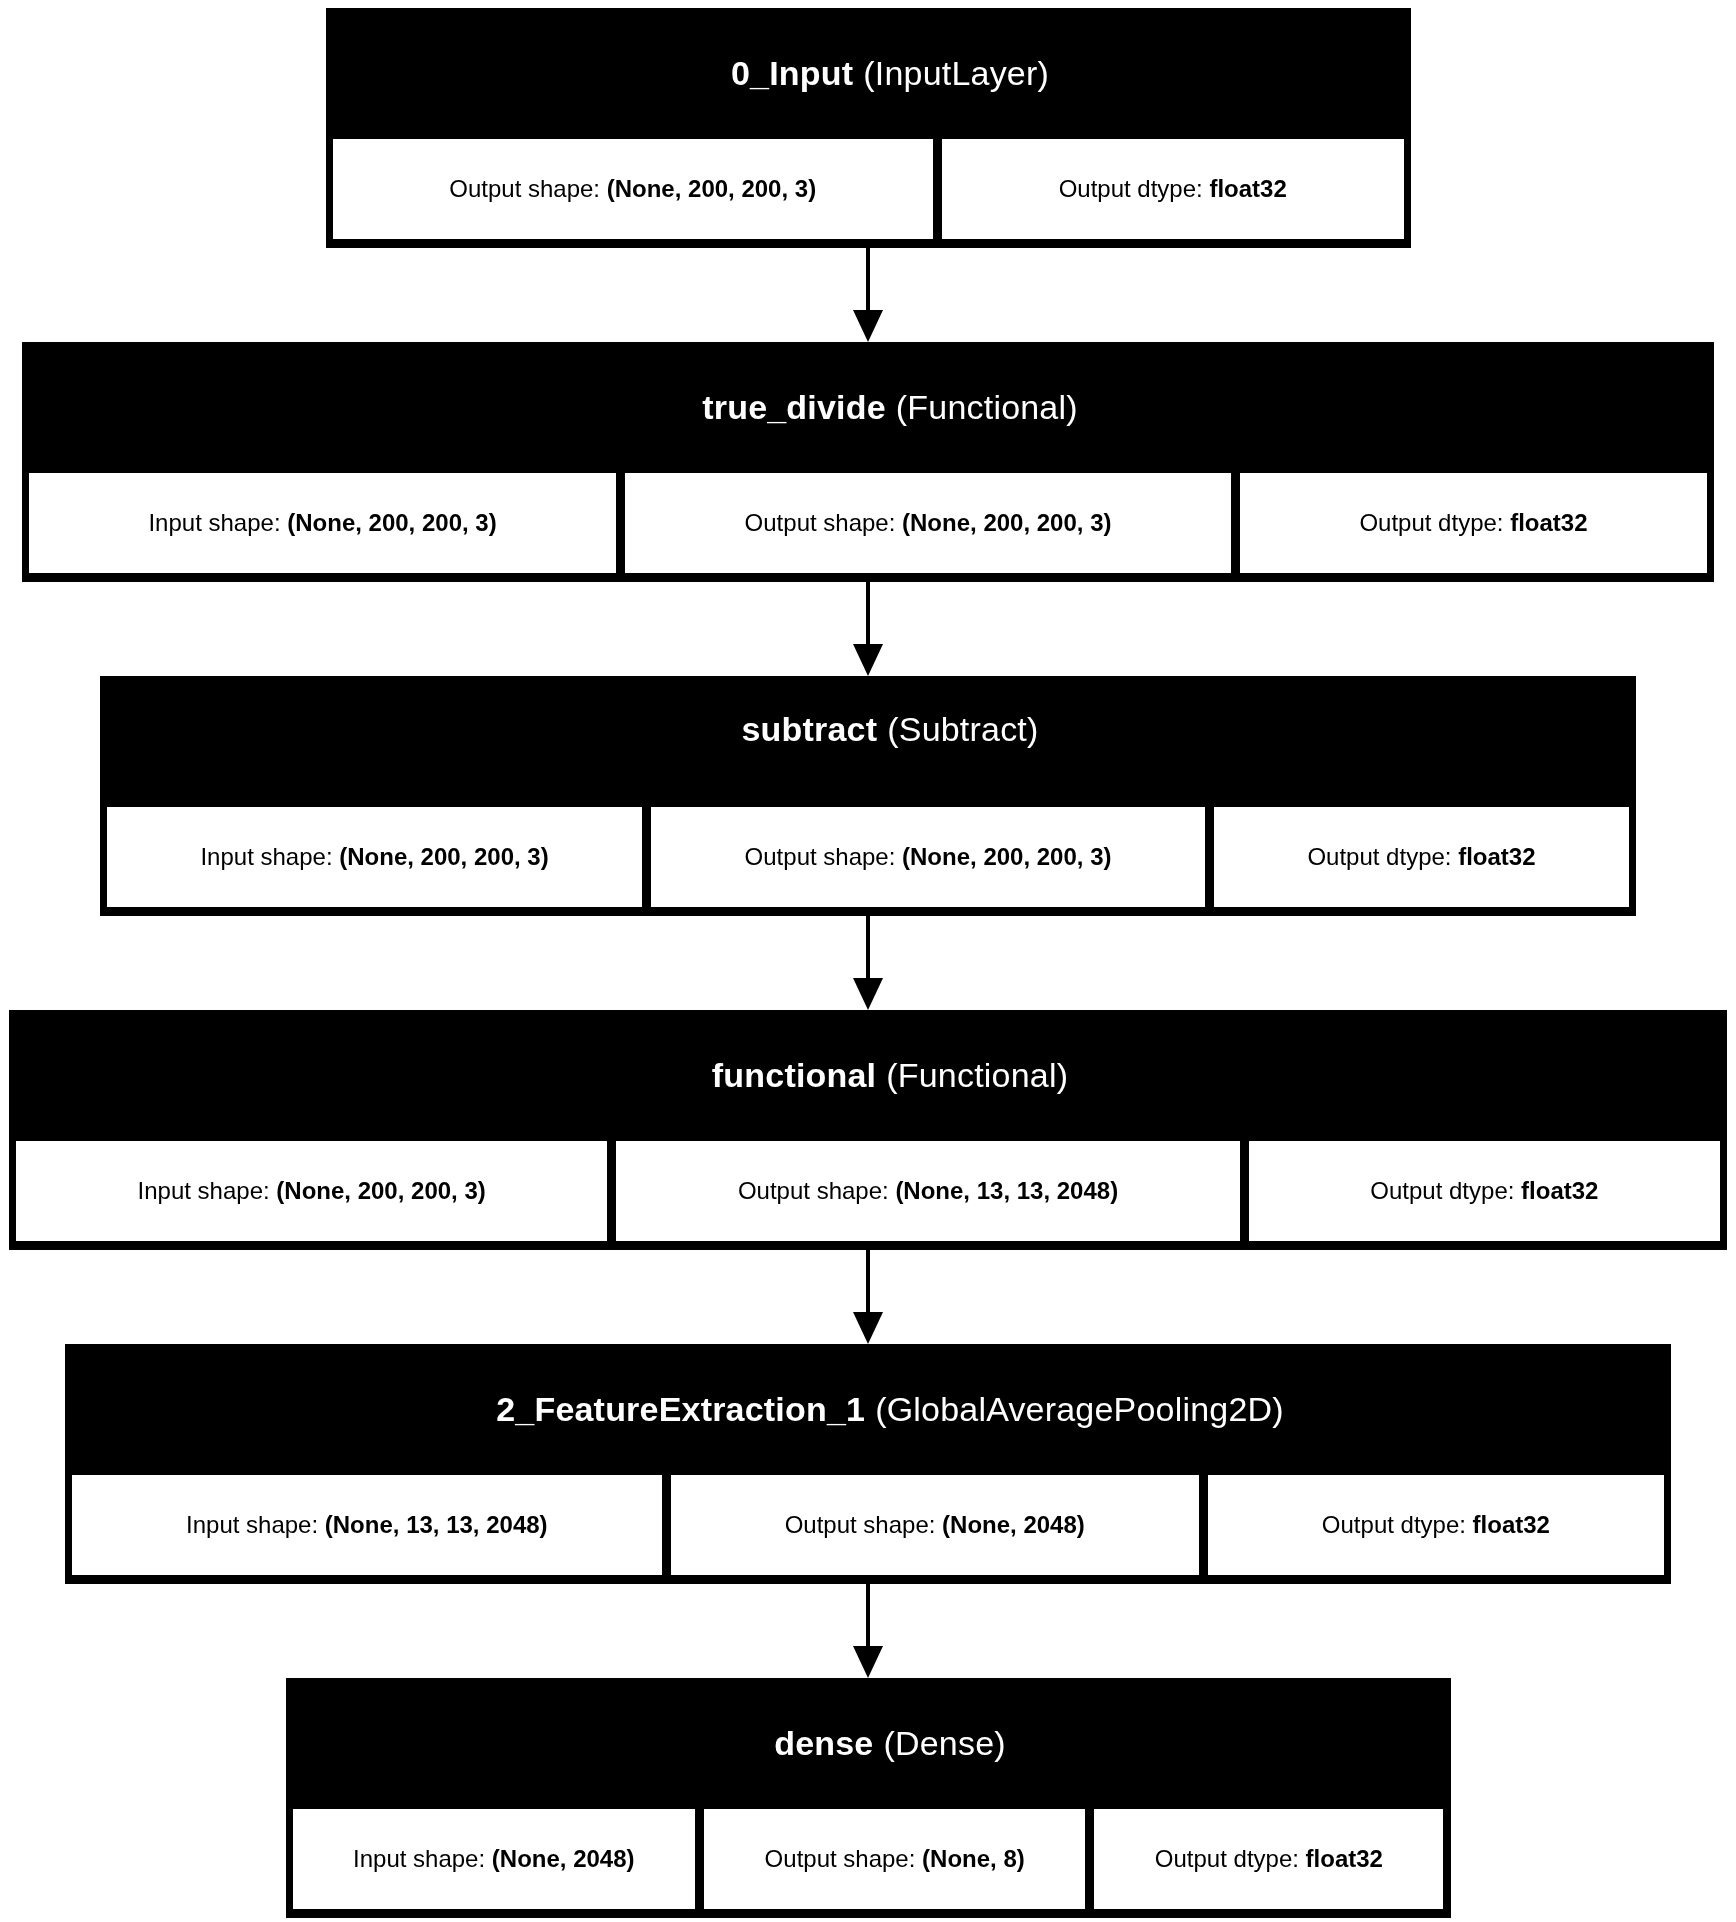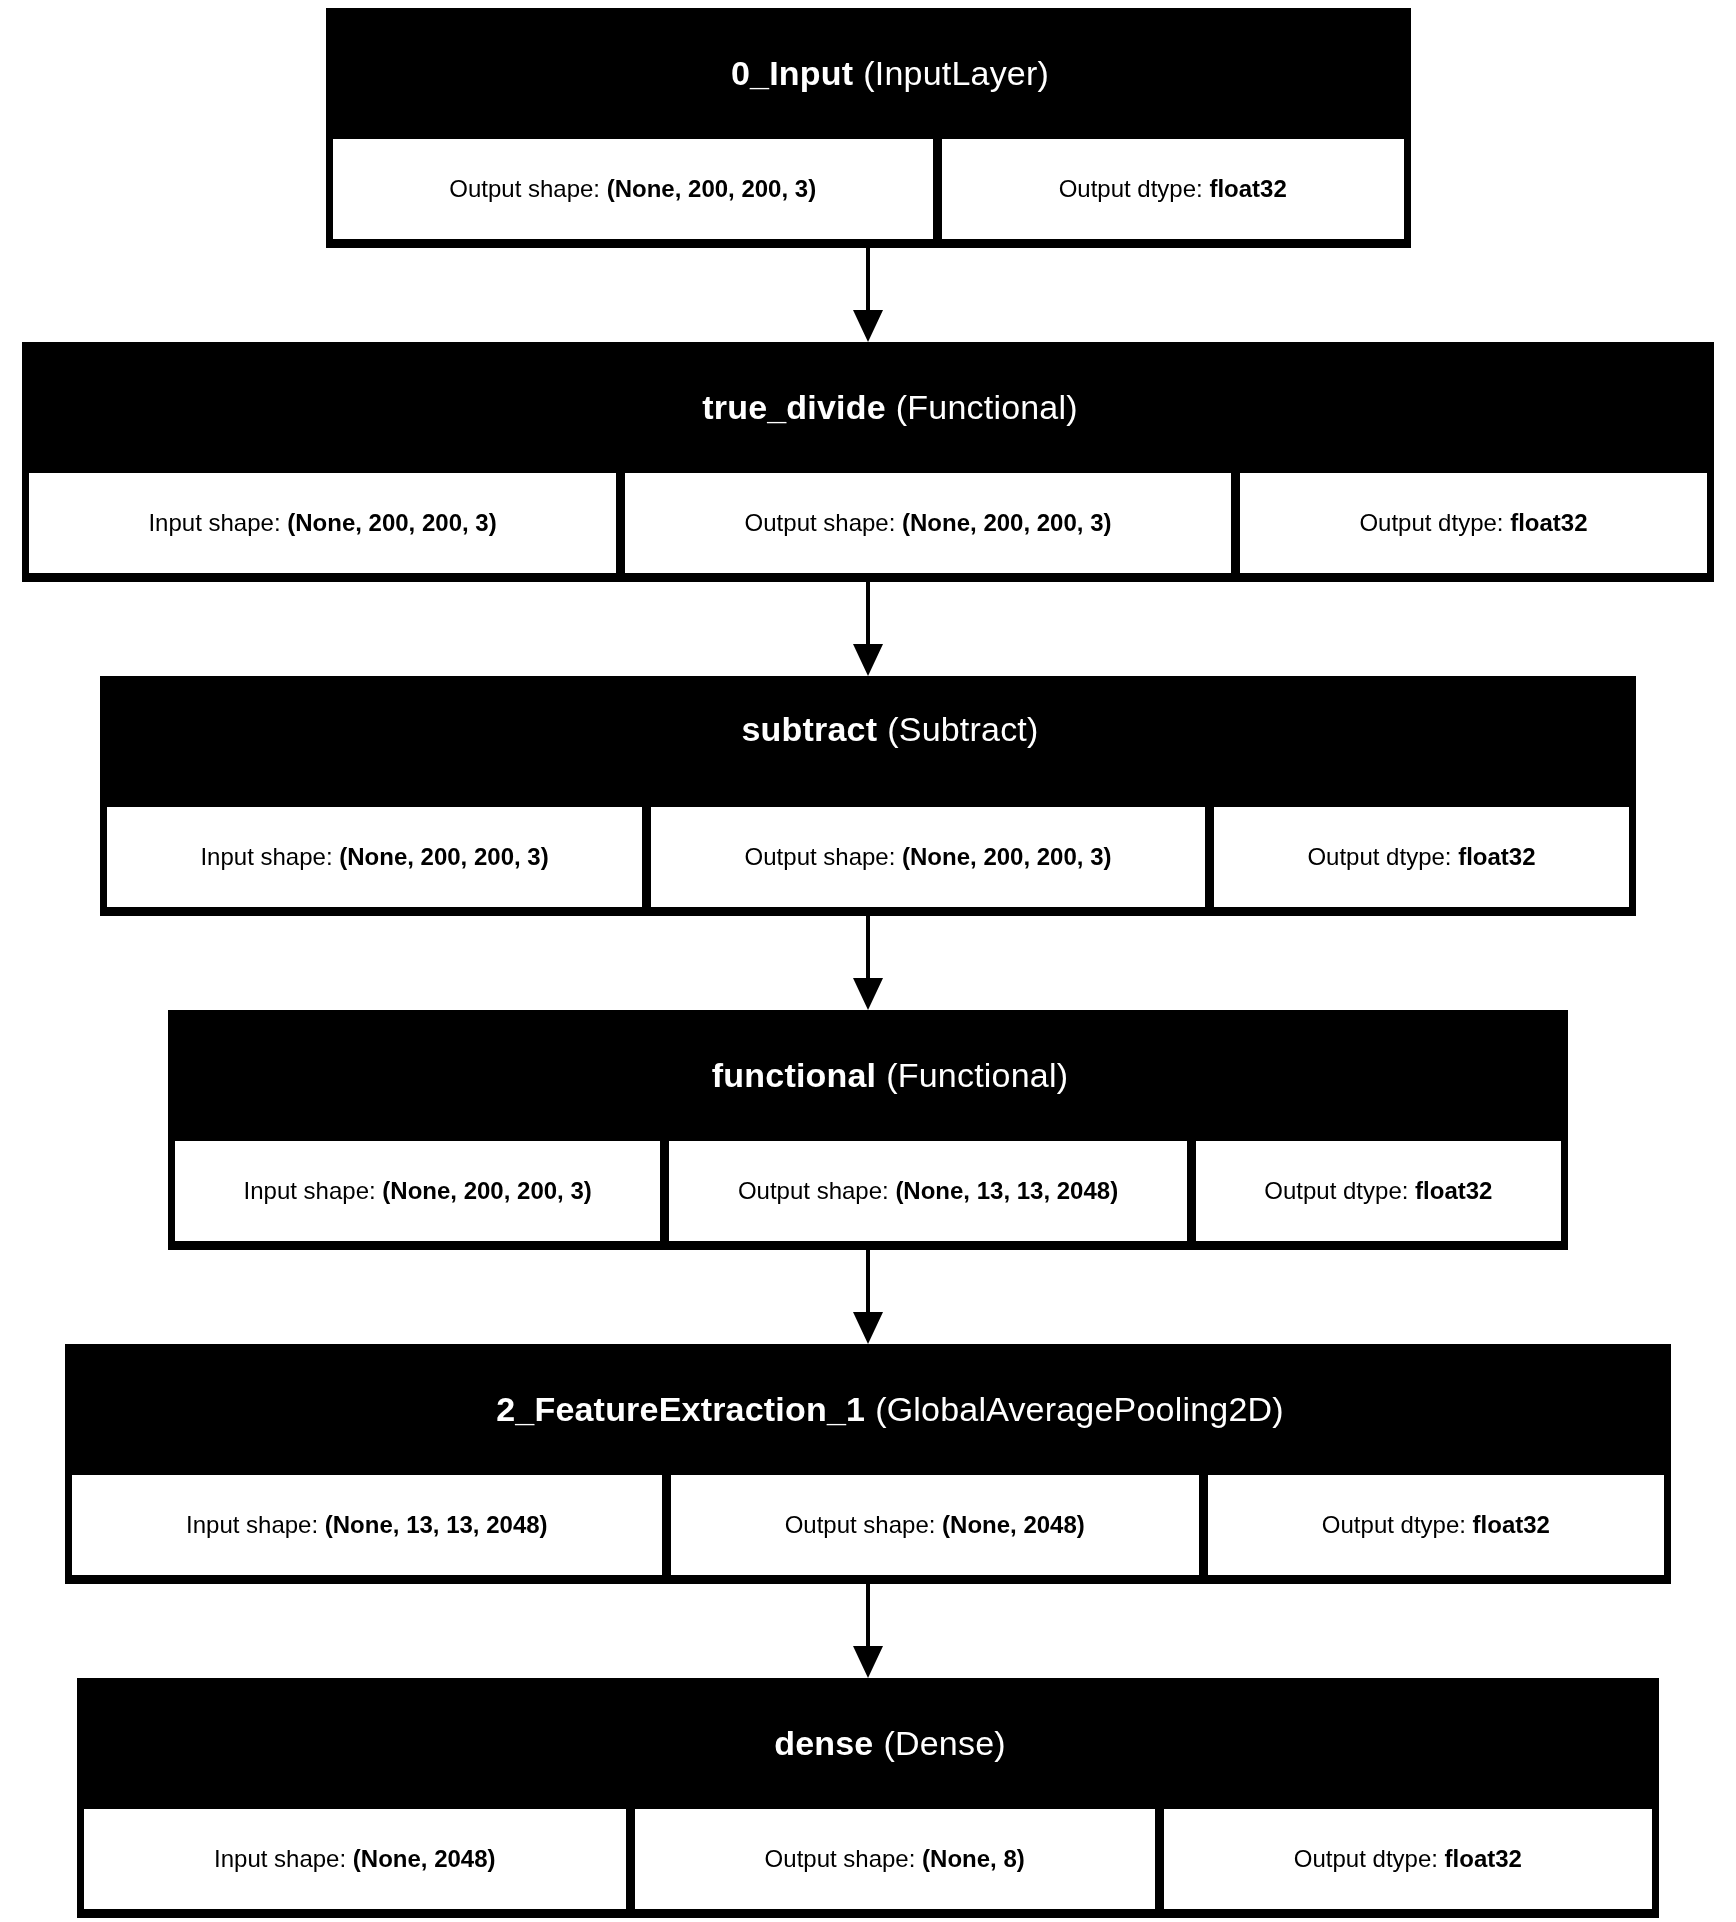--- a/index.html
+++ b/index.html
@@ -158,21 +158,21 @@
         <div class="cell">
       <span class="label">Output dtype: </span>
       <span class="value">float32</span>
     </div>
       </div>
     </div>
     <div class="arrow">
       <div class="arrow-line"></div>
       <div class="arrow-head"></div>
     </div>
-    <div class="node" style="width: 1400px;">
+    <div class="node" style="width: 1718px;">
       <div class="node-title">
         <span class="name">functional</span>
         <span class="type">(Functional)</span>
       </div>
       <div class="cells">
         <div class="cell">
       <span class="label">Input shape: </span>
       <span class="value">(None, 200, 200, 3)</span>
     </div>
         <div class="cell">
@@ -206,21 +206,21 @@
         <div class="cell">
       <span class="label">Output dtype: </span>
       <span class="value">float32</span>
     </div>
       </div>
     </div>
     <div class="arrow">
       <div class="arrow-line"></div>
       <div class="arrow-head"></div>
     </div>
-    <div class="node" style="width: 1582px;">
+    <div class="node" style="width: 1165px;">
       <div class="node-title">
         <span class="name">dense</span>
         <span class="type">(Dense)</span>
       </div>
       <div class="cells">
         <div class="cell">
       <span class="label">Input shape: </span>
       <span class="value">(None, 2048)</span>
     </div>
         <div class="cell">

